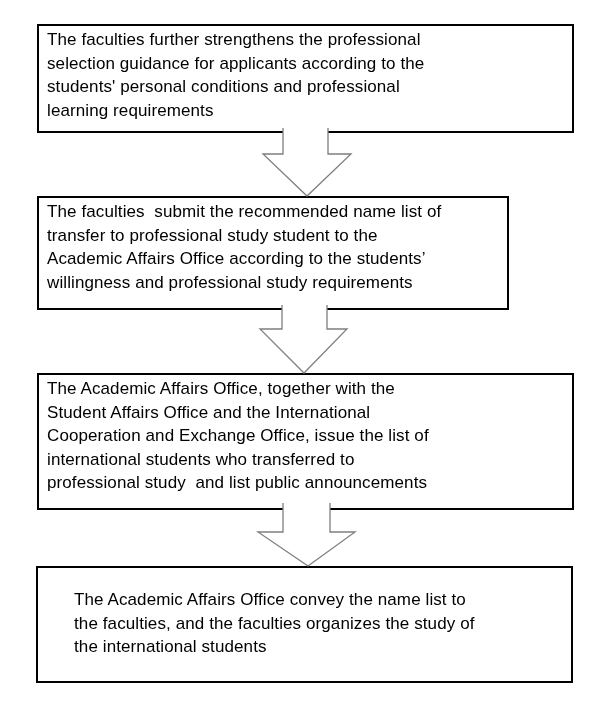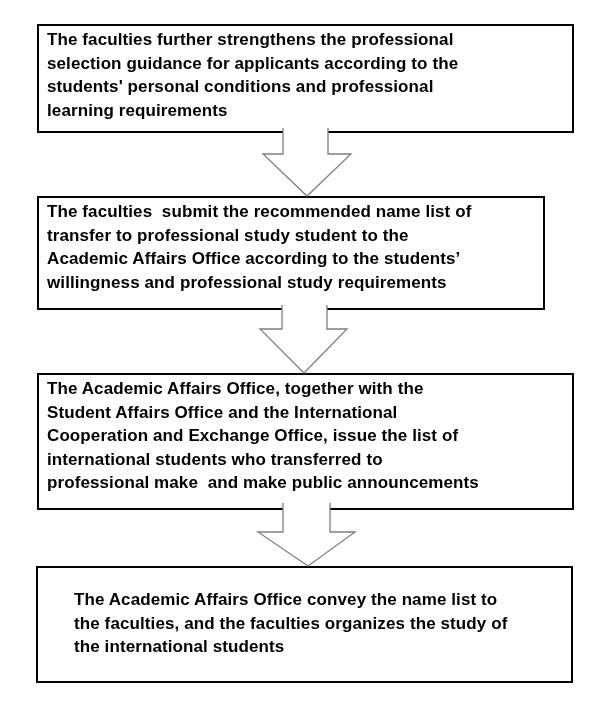--- a/index.html
+++ b/index.html
@@ -7,40 +7,39 @@
     padding: 0;
     background: #ffffff;
   }
   .canvas {
     position: relative;
     width: 611px;
     height: 718px;
     background: #ffffff;
     font-family: "Liberation Sans", sans-serif;
     overflow: hidden;
-    font-weight: bold;
   }
   .flow-box {
     position: absolute;
     box-sizing: border-box;
     border: 2px solid #000000;
     background: #ffffff;
     z-index: 1;
   }
   .flow-box .step-text {
     display: block;
     padding: 2px 2px 0 8px;
     font-size: 17px;
     line-height: 23.5px;
     color: #000000;
     white-space: pre-wrap;
     letter-spacing: 0.1px;
   }
   .flow-box.box-1 { left: 37px;  top: 24px;  width: 537px; height: 109px; }
-  .flow-box.box-2 { left: 37px;  top: 196px; width: 508px; height: 114px; }
+  .flow-box.box-2 { left: 37px;  top: 196px; width: 472px; height: 114px; }
   .flow-box.box-3 { left: 37px;  top: 373px; width: 537px; height: 137px; }
   .flow-box.box-4 { left: 36px;  top: 566px; width: 537px; height: 117px; }
   .flow-box.box-4 .step-text { padding-top: 20px; padding-left: 36px; }
 
   .flow-arrow {
     position: absolute;
     z-index: 2;
     overflow: visible;
   }
   .flow-arrow path {
@@ -77,21 +76,21 @@
 
   <svg class="flow-arrow arrow-2" width="100" height="70" viewBox="253 305 100 70">
     <path d="M282 305 L282 329 L260 329 L304 373 L347 329 L327 329 L327 305" stroke="#7f7f7f"></path>
   </svg>
 
   <div class="flow-box box-3">
     <span class="step-text">The Academic Affairs Office, together with the
 Student Affairs Office and the International
 Cooperation and Exchange Office, issue the list of
 international students who transferred to
-professional make  and make public announcements</span>
+professional study  and list public announcements</span>
   </div>
 
   <svg class="flow-arrow arrow-3" width="110" height="65" viewBox="251 503 110 65">
     <path d="M283 503 L283 532 L258 532 L308 566 L355 532 L330 532 L330 503" stroke="#7f7f7f"></path>
   </svg>
 
   <div class="flow-box box-4">
     <span class="step-text">The Academic Affairs Office convey the name list to
 the faculties, and the faculties organizes the study of
 the international students</span>

